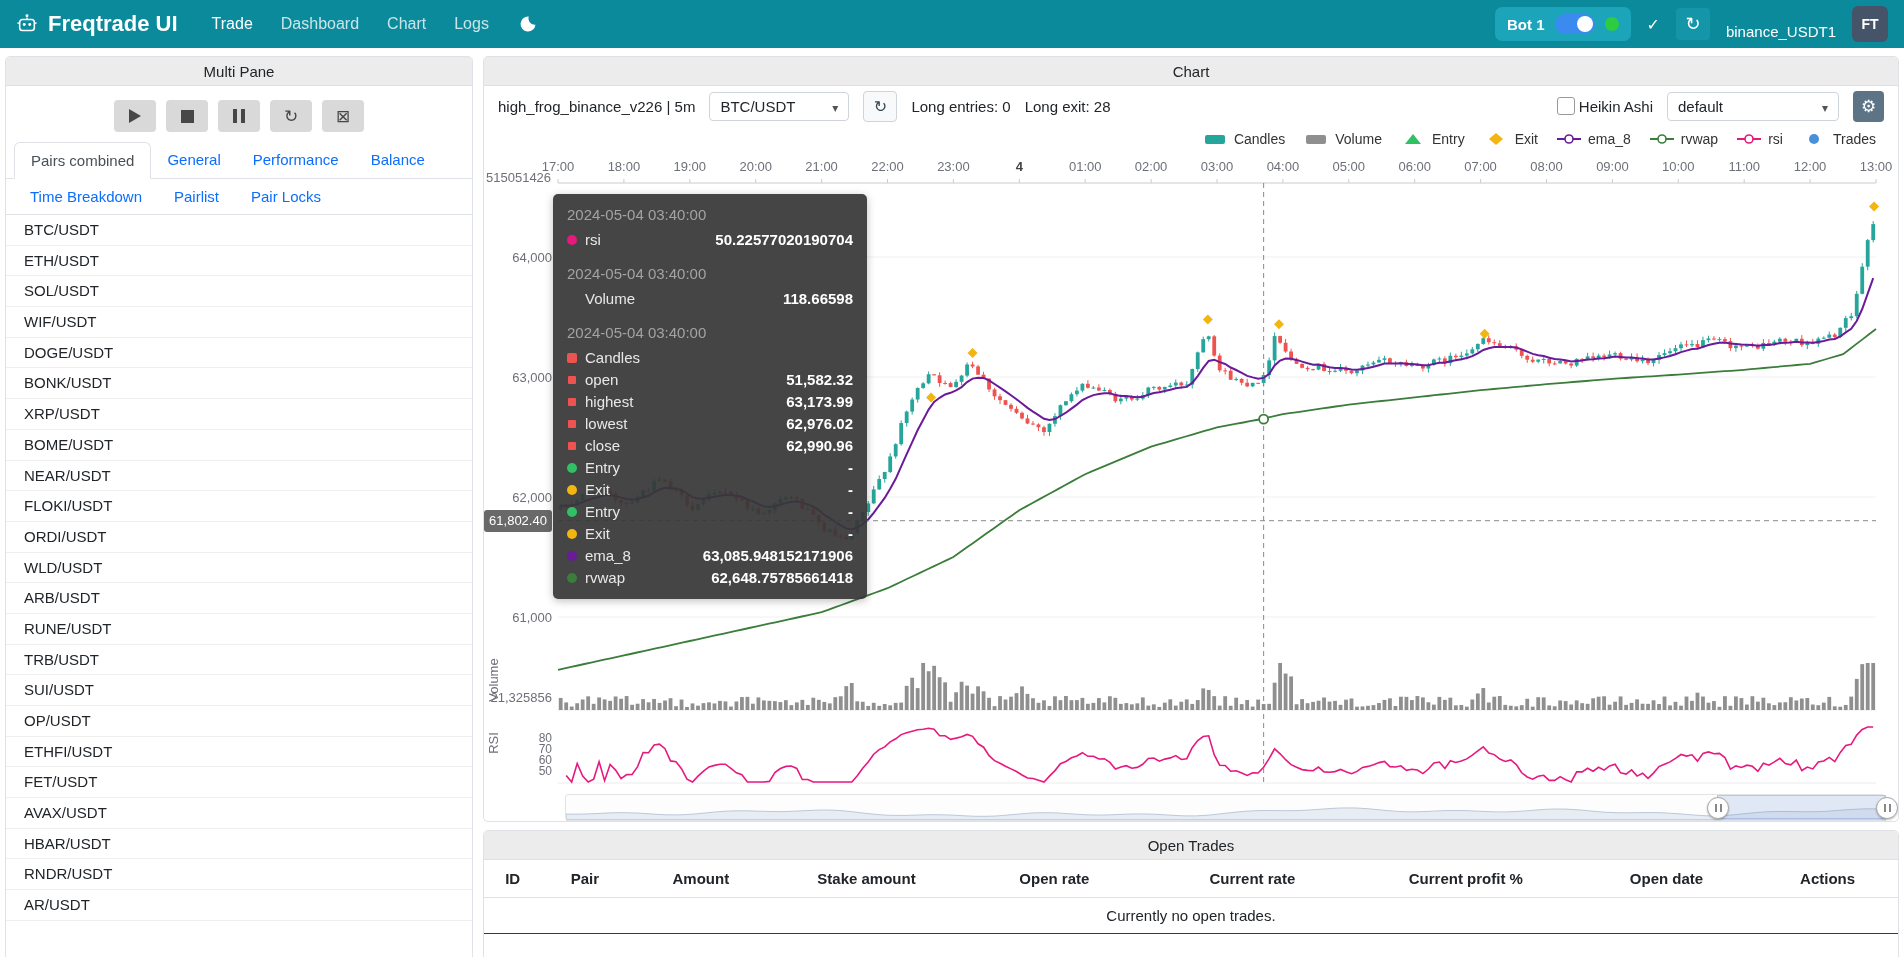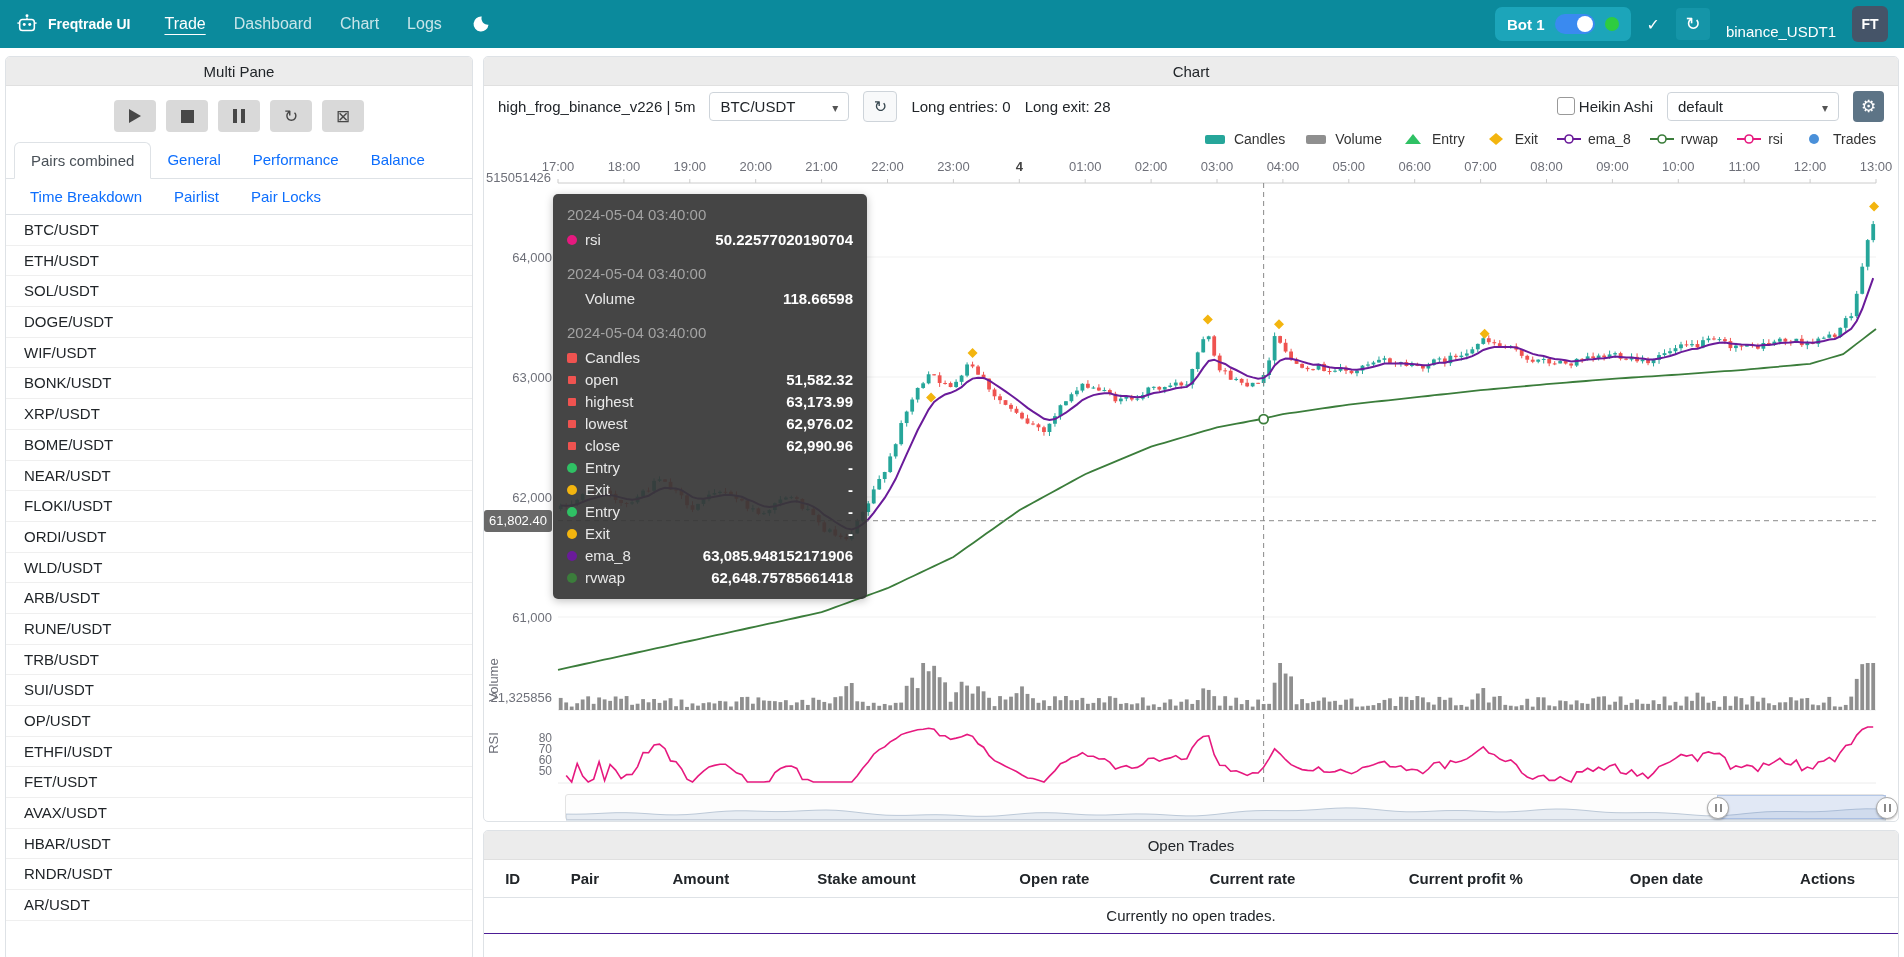--- a/index.html
+++ b/index.html
@@ -3,24 +3,24 @@
 <meta charset="utf-8">
 <style>
   html,body{margin:0;padding:0;}
   body{width:1904px;height:957px;position:relative;overflow:hidden;background:#fff;
        font-family:"Liberation Sans",sans-serif;color:#212529;}
 
   
   .navbar{height:48px;background:#0b8a9c;display:flex;align-items:center;padding:0 16px;box-sizing:border-box;}
   .nav-left{display:flex;align-items:center;}
   .robot{margin-right:10px;display:flex;align-items:center;}
-  .brand{font-size:14px;font-weight:700;color:#fff;margin-right:34px;}
+  .brand{font-size:22px;font-weight:700;color:#fff;margin-right:34px;}
   .main-nav{display:flex;align-items:center;}
   .nav-link{color:rgba(255,255,255,.78);font-size:16px;margin-right:28px;cursor:pointer;text-decoration:none;}
-  .nav-link.active{color:#fff;text-decoration:underline;text-underline-offset:5px;}
+  .nav-link.active{color:#fff;text-underline-offset:5px;}
   .moon{display:flex;align-items:center;cursor:pointer;margin-left:2px;}
   .nav-right{margin-left:auto;display:flex;align-items:center;gap:16px;}
   .bot-pill{display:flex;align-items:center;gap:10px;background:#1ca5ba;padding:7px 12px;border-radius:7px;}
   .bot-name{color:#fff;font-weight:700;font-size:15px;}
   .toggle{width:40px;height:20px;border-radius:10px;background:#3a8af0;position:relative;cursor:pointer;}
   .toggle-knob{position:absolute;right:2px;top:2px;width:16px;height:16px;border-radius:50%;background:#fff;}
   .online-dot{width:14px;height:14px;border-radius:50%;background:#2ecc40;}
   .check{color:#fff;font-size:16px;}
   .nav-btn{width:34px;height:32px;background:#1595a8;border:none;border-radius:4px;color:#fff;
            display:flex;align-items:center;justify-content:center;font-size:18px;cursor:pointer;}
@@ -171,22 +171,22 @@
     </div>
   <div class="tab-row">
       <div class="tab">Time Breakdown</div>
       <div class="tab">Pairlist</div>
       <div class="tab">Pair Locks</div>
     </div>
   <div class="pair-list">
       <div class="pair-row">BTC/USDT</div>
       <div class="pair-row">ETH/USDT</div>
       <div class="pair-row">SOL/USDT</div>
+      <div class="pair-row">WIF/USDT</div>
       <div class="pair-row">DOGE/USDT</div>
-      <div class="pair-row">WIF/USDT</div>
       <div class="pair-row">BONK/USDT</div>
       <div class="pair-row">XRP/USDT</div>
       <div class="pair-row">BOME/USDT</div>
       <div class="pair-row">NEAR/USDT</div>
       <div class="pair-row">FLOKI/USDT</div>
       <div class="pair-row">ORDI/USDT</div>
       <div class="pair-row">WLD/USDT</div>
       <div class="pair-row">ARB/USDT</div>
       <div class="pair-row">RUNE/USDT</div>
       <div class="pair-row">TRB/USDT</div>

